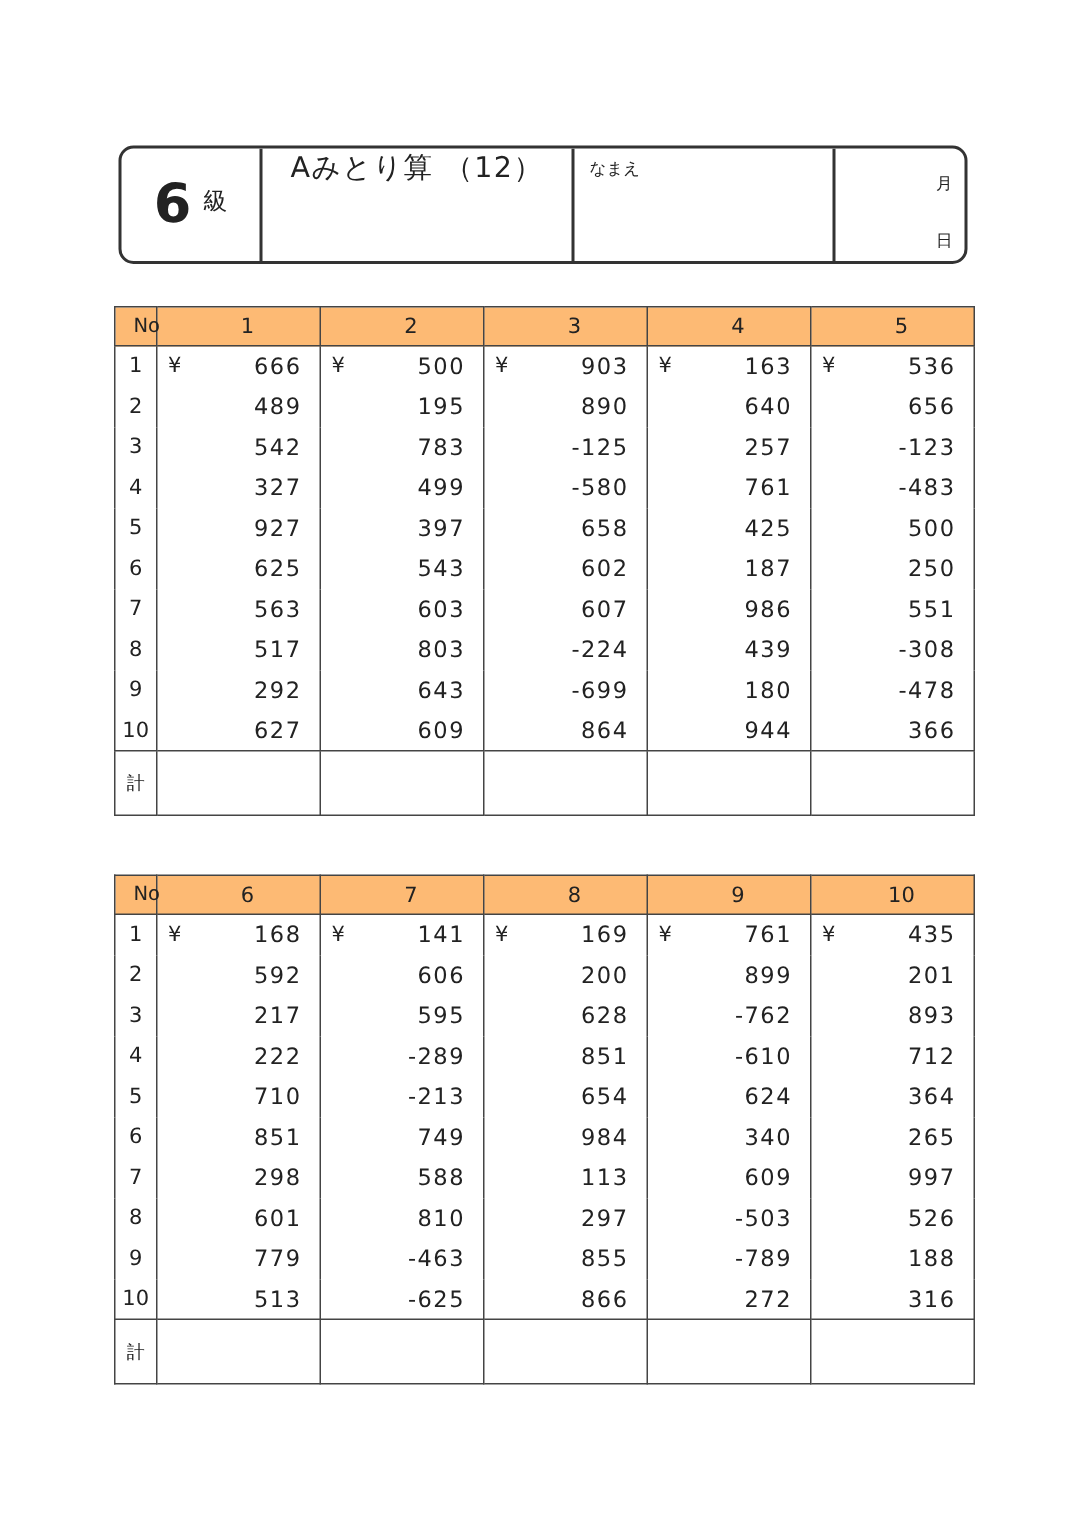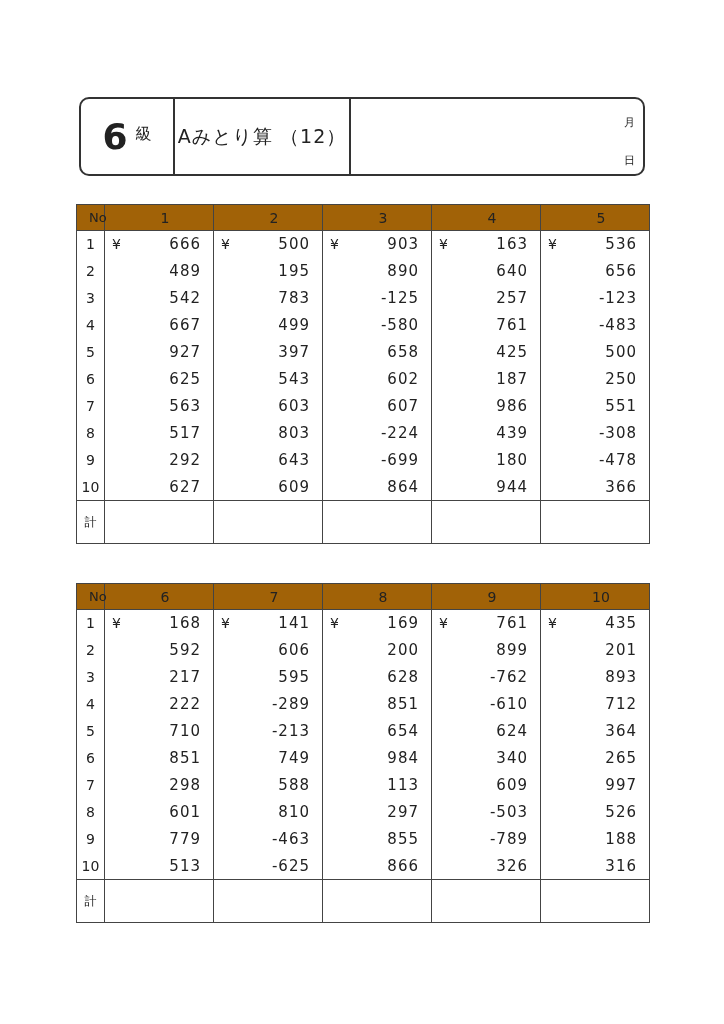--- a/index.html
+++ b/index.html
@@ -7,36 +7,36 @@
   .header-box {
     position:absolute; left:79px; top:97px; width:566px; height:79px;
     border:2px solid #333; border-radius:10px; box-sizing:border-box;
     display:flex; overflow:hidden;
   }
   .hb-cell { border-right:2px solid #333; box-sizing:border-box; position:relative; }
   .hb-cell:last-child { border-right:none; }
   .hb-grade { width:94px; display:flex; align-items:center; justify-content:center; gap:8px; }
   .grade-num { font-size:36px; font-weight:bold; font-family:"DejaVu Sans", sans-serif; }
   .grade-kyu { font-size:16px; margin-top:-4px; }
-  .hb-title { width:176px; display:flex; align-items:center; justify-content:center; font-size:19px; letter-spacing:1px; }
+  .hb-title { width:208px; display:flex; align-items:flex-start; justify-content:center; font-size:19px; letter-spacing:1px; }
   .hb-name { width:174px; }
   .name-label { position:absolute; left:10px; top:6px; font-size:11px; }
   .hb-date { flex:1; }
   .date-month { position:absolute; right:8px; top:16px; font-size:11px; }
   .date-day { position:absolute; right:8px; top:54px; font-size:11px; }
 
   table.grid {
     position:absolute; left:76px; border-collapse:collapse; table-layout:fixed;
     width:573px;
   }
   table.grid td, table.grid th {
     border:1px solid #444; box-sizing:border-box; padding:0;
     font-weight:normal; font-size:15px;
   }
-  table.grid th { background:#a16207; height:26px; font-size:14px;padding-left:12px; }
+  table.grid th { background:#fdba74; height:26px; font-size:14px;padding-left:12px; }
   table.grid th.no { font-size:13px; }
   table.grid td.rownum { text-align:center; font-size:14px; }
   table.grid td.val { height:27px; text-align:right; padding-right:12px; position:relative; letter-spacing:1px; }
   table.grid tr.data td { border-top:none; border-bottom:none; }
   table.grid tr.data.first td { border-top:1px solid #444; }
   table.grid tr.data.last td { border-bottom:1px solid #444; }
   .yen { position:absolute; left:7px; top:50%; transform:translateY(-50%); font-size:14px; }
   table.grid td.total { height:43px; }
   table.grid td.total-label { text-align:center; font-size:12px; }
   col.c-no { width:28px; }
@@ -46,20 +46,23 @@
 <body>
 
 <div class="header-box">
   <div class="hb-cell hb-grade">
     <span class="grade-num">6</span>
     <span class="grade-kyu">級</span>
   </div>
   <div class="hb-cell hb-title">
     <span>Aみとり算 （12）</span>
   </div>
+  <div class="hb-cell hb-name">
+    <span class="name-label">なまえ</span>
+  </div>
   <div class="hb-cell hb-date">
     <span class="date-month">月</span>
     <span class="date-day">日</span>
   </div>
 </div>
 
 <table class="grid" id="table-0" style="top:204px;">
     <colgroup>
       <col class="c-no">
       <col class="c-v">
@@ -96,21 +99,21 @@
       <tr class="data">
         <td class="rownum">3</td>
         <td class="val"><span>542</span></td>
         <td class="val"><span>783</span></td>
         <td class="val"><span>-125</span></td>
         <td class="val"><span>257</span></td>
         <td class="val"><span>-123</span></td>
       </tr>
       <tr class="data">
         <td class="rownum">4</td>
-        <td class="val"><span>667</span></td>
+        <td class="val"><span>327</span></td>
         <td class="val"><span>499</span></td>
         <td class="val"><span>-580</span></td>
         <td class="val"><span>761</span></td>
         <td class="val"><span>-483</span></td>
       </tr>
       <tr class="data">
         <td class="rownum">5</td>
         <td class="val"><span>927</span></td>
         <td class="val"><span>397</span></td>
         <td class="val"><span>658</span></td>
@@ -255,21 +258,21 @@
         <td class="val"><span>-463</span></td>
         <td class="val"><span>855</span></td>
         <td class="val"><span>-789</span></td>
         <td class="val"><span>188</span></td>
       </tr>
       <tr class="data last">
         <td class="rownum">10</td>
         <td class="val"><span>513</span></td>
         <td class="val"><span>-625</span></td>
         <td class="val"><span>866</span></td>
-        <td class="val"><span>326</span></td>
+        <td class="val"><span>272</span></td>
         <td class="val"><span>316</span></td>
       </tr>
       <tr>
         <td class="total total-label">計</td>
         <td class="total"></td>
         <td class="total"></td>
         <td class="total"></td>
         <td class="total"></td>
         <td class="total"></td>
       </tr>

